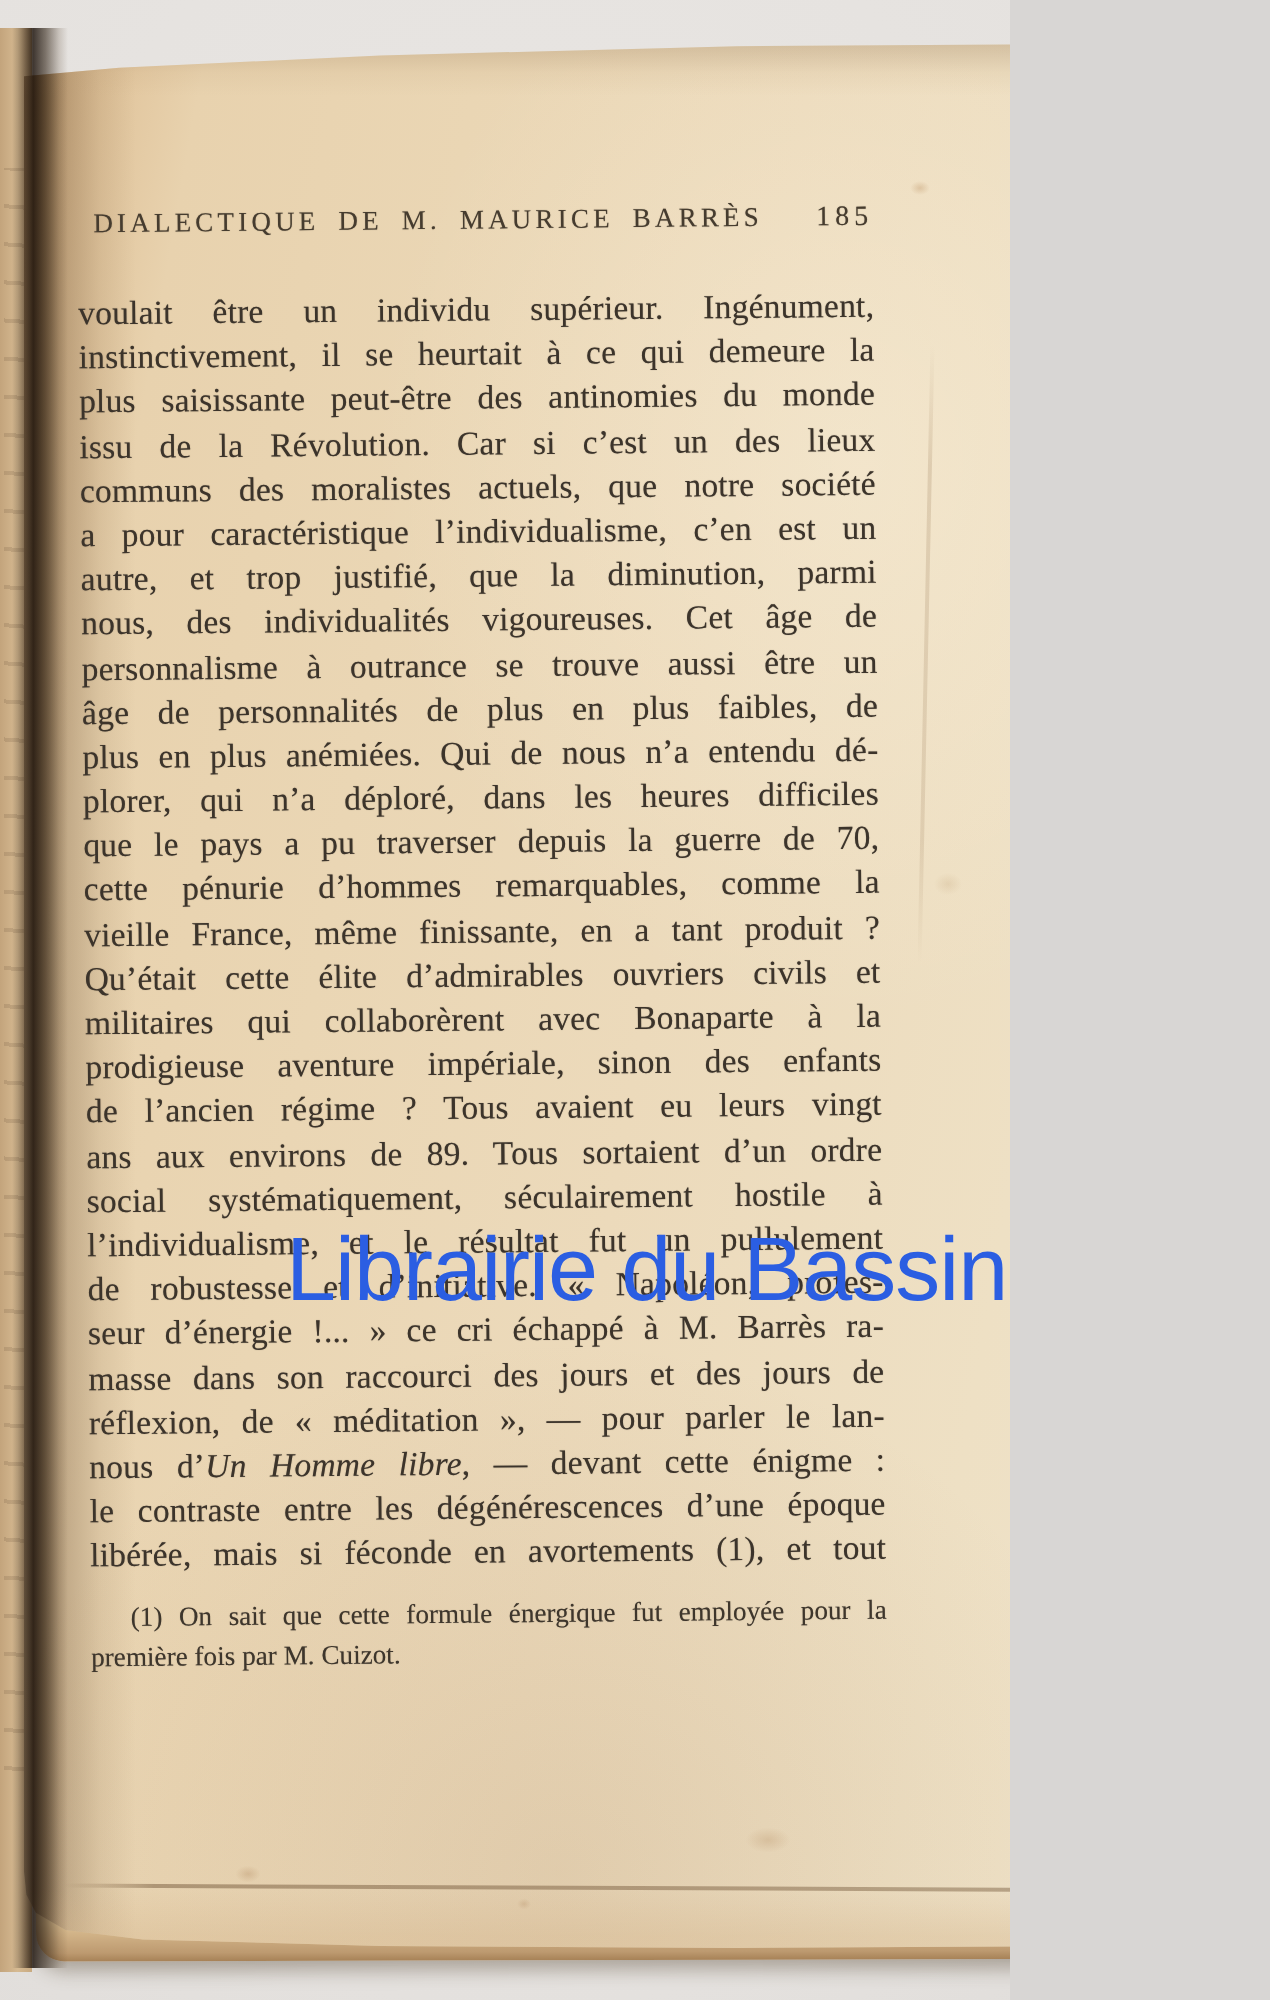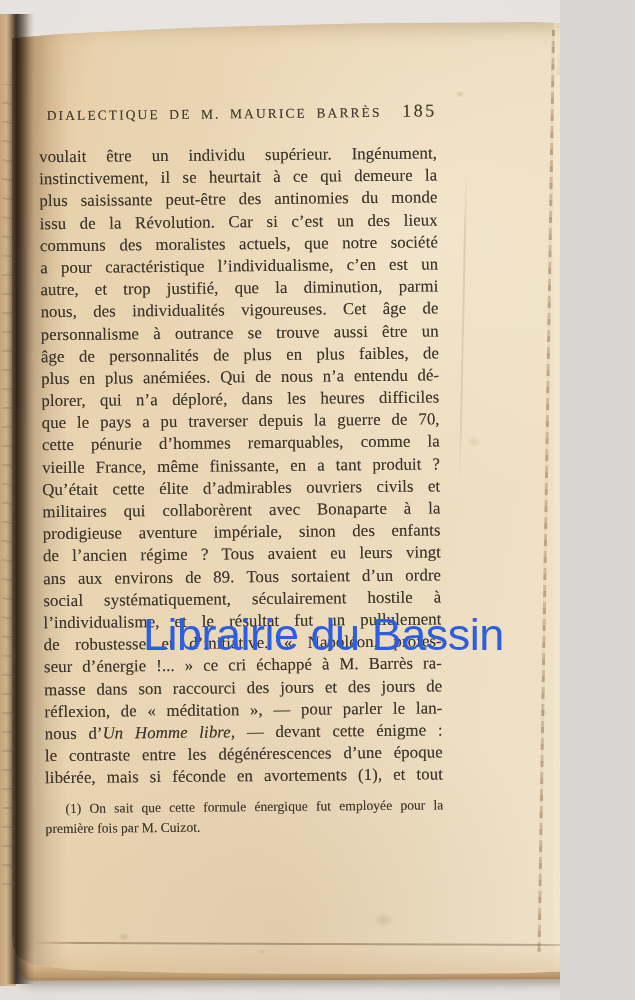--- a/index.html
+++ b/index.html
@@ -1,17 +1,17 @@
 <!DOCTYPE html>
 <html style="--backdrop: #e5e2df; --paper: #ead6b4; --paper-edge: #c9a87e; --ink: #3c342b; --watermark-blue: #2b5ee2;"><head>
 <meta charset="utf-8">
 <style>
   html,body{margin:0;padding:0;background:#d8d6d4;}
   .photo{
-    position:relative;width:560px;height:1000px;overflow:hidden;
+    position:relative;width:505px;height:1000px;overflow:hidden;
     background:radial-gradient(130% 105% at 52% 38%, #eae7e4 0%, #e5e2df 55%, #dbd8d5 100%);
     font-family:"Liberation Serif", serif;
   }
   
   .underpage-right{
     position:absolute;left:586px;top:20px;width:23px;height:952px;z-index:1;
     background:linear-gradient(90deg,#e6cda6 0%,#d3b389 45%,#b5946c 80%,#9c7d58 100%);
     border-radius:0 9px 9px 0;transform:rotate(.2deg);
   }
   .underpage-bottom{
@@ -94,21 +94,21 @@
     transform:rotate(-.55deg);transform-origin:60px 460px;
     color:#3c342b;
   }
   .running-header{
     position:absolute;left:42px;top:104px;width:398px;
     display:flex;justify-content:space-between;align-items:baseline;
     font-size:13.5px;letter-spacing:2.1px;word-spacing:4px;color:#463c2f;
     text-shadow:0 0 .5px rgba(70,60,47,.55);
   }
   .running-header .title{padding-left:8px;}
-  .running-header .pagenum{letter-spacing:2.5px;font-size:18px;}
+  .running-header .pagenum{letter-spacing:2.5px;font-size:14px;}
   .body-text{position:absolute;left:42px;top:146px;width:398px;}
   .line{
     height:22.2px;line-height:22.2px;font-size:16.8px;overflow:hidden;
     text-align:justify;text-align-last:justify;letter-spacing:.1px;
     text-shadow:0 0 .5px rgba(60,52,43,.5);
   }
   .line .it{font-style:italic;}
   .footnote{position:absolute;left:42px;top:799px;width:398px;font-size:13.6px;color:#3e362c;}
   .fline{height:19.5px;line-height:19.5px;overflow:hidden;text-shadow:0 0 .4px rgba(60,52,43,.5);}
   .fline.first{text-align:justify;text-align-last:justify;padding-left:20px;}

